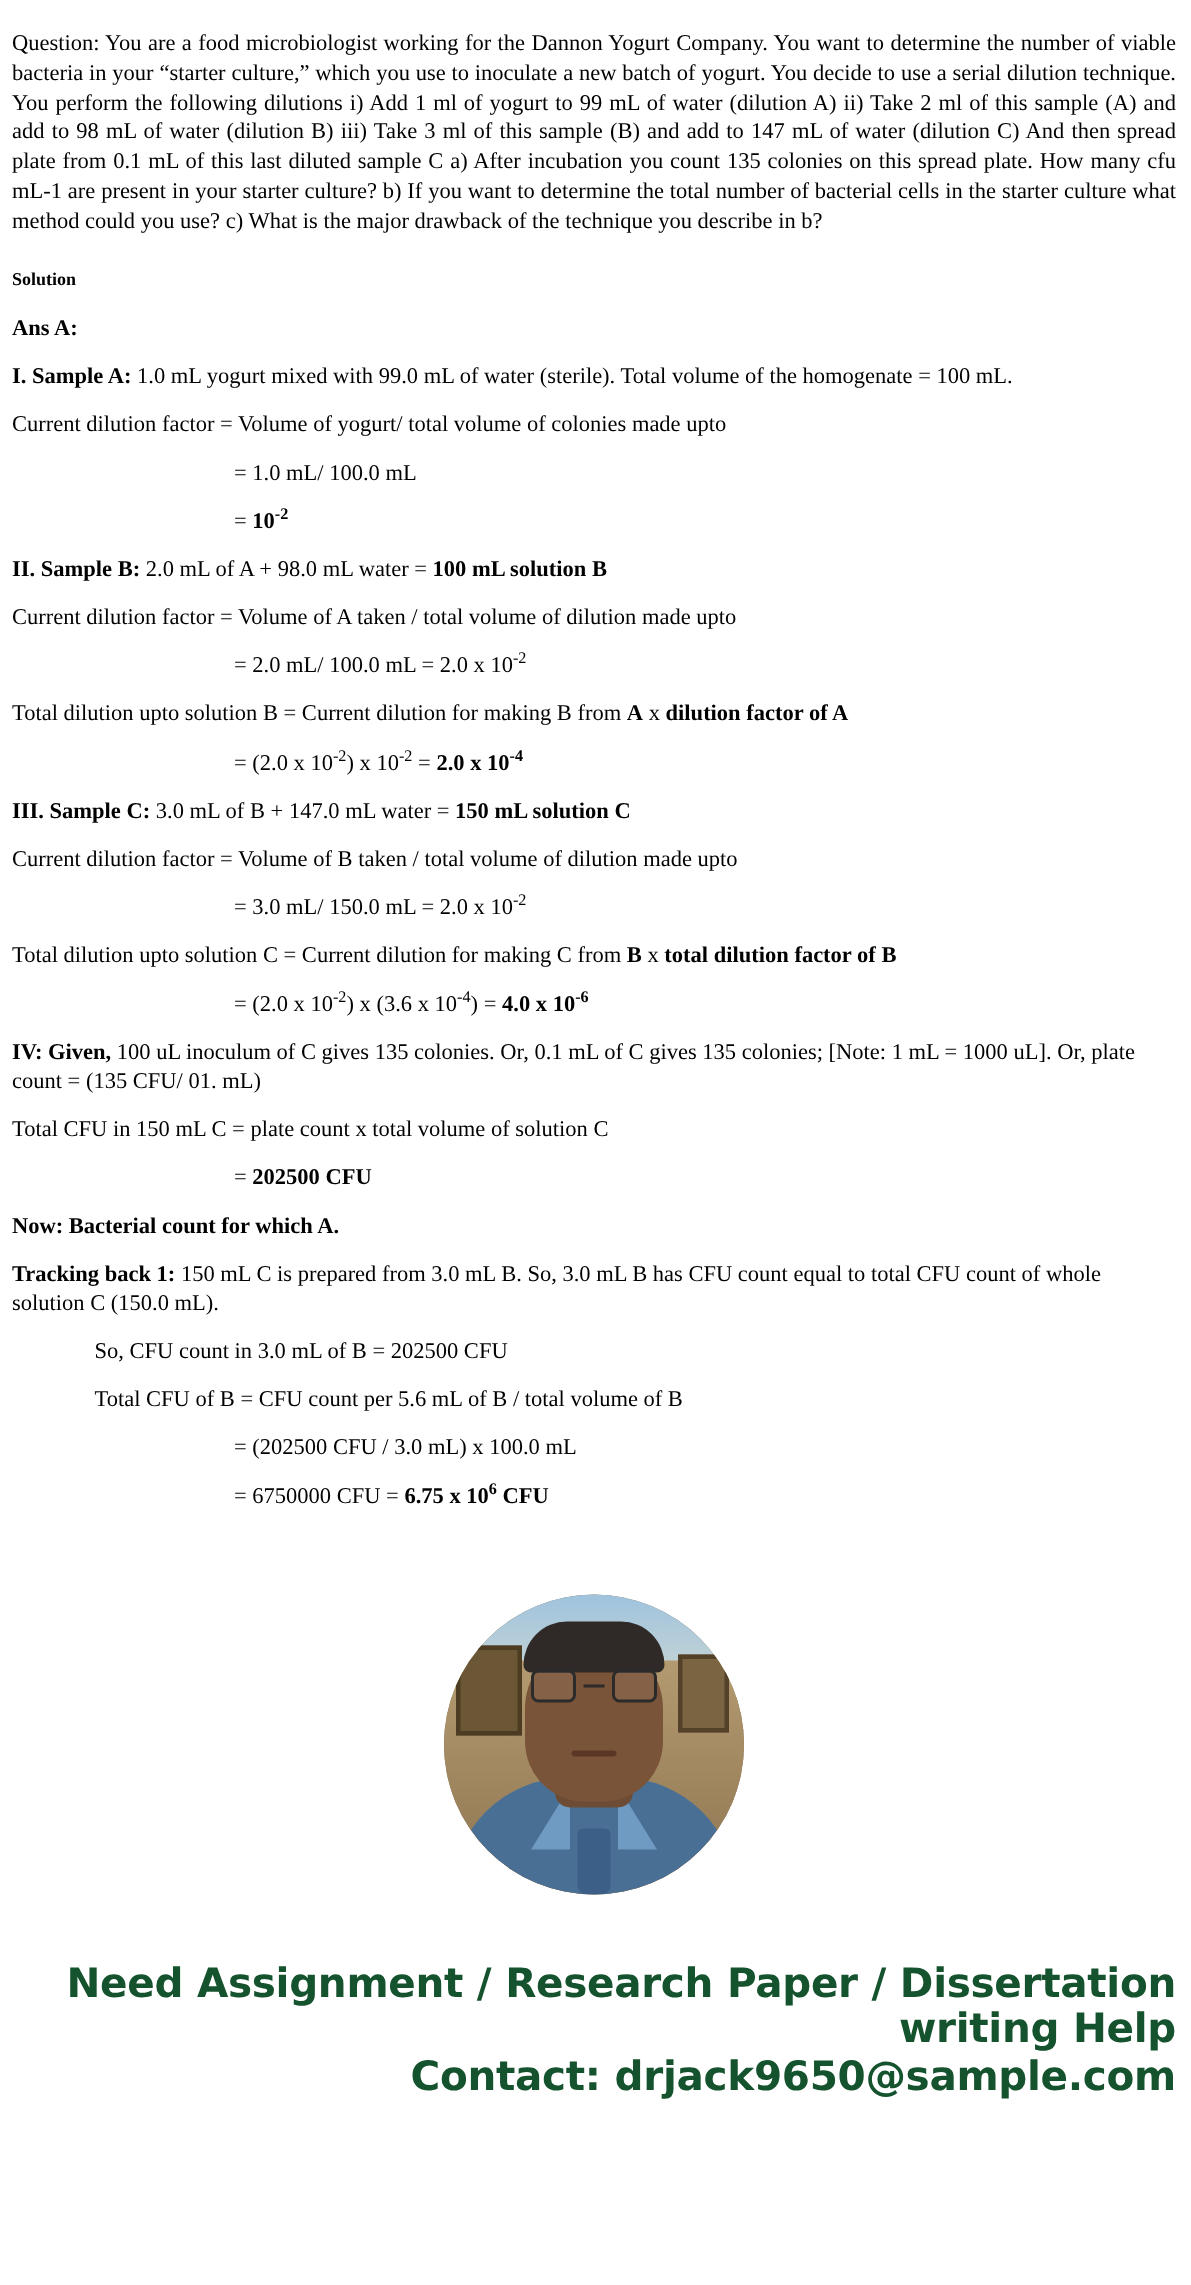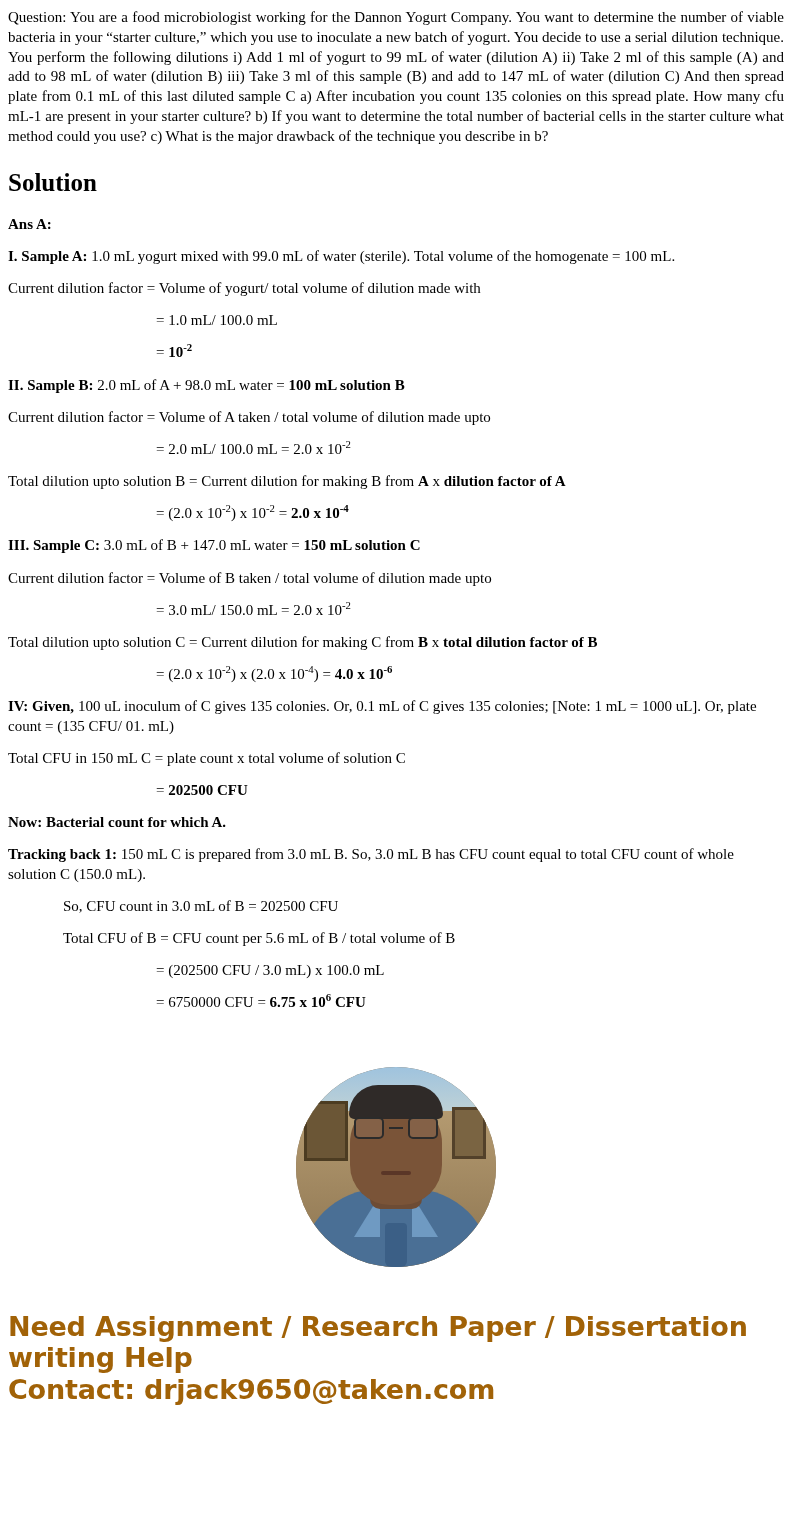--- a/index.html
+++ b/index.html
@@ -11,32 +11,32 @@
   body {
     width: 794px;
     min-height: 1523px;
     font-family: "Liberation Serif", "DejaVu Serif", serif;
     color: #000000;
     font-size: 15px;
     line-height: 1.28;
   }
   .page {
     width: 794px;
-    padding: 8px 10px 0 8px;
+    padding: 20px 10px 0 8px;
   }
   p {
     margin: 0 0 13px 0;
   }
   .question {
     text-align: justify;
     margin-bottom: 20px;
     line-height: 1.32;
   }
   h2.solution {
-    font-size: 25px;
+    font-size: 12px;
     font-weight: bold;
     margin: 0 0 16px 0;
     font-family: "Liberation Serif", "DejaVu Serif", serif;
   }
   .b { font-weight: bold; margin-top: 38px; }
   .indent-1 { margin-left: 148px; }
   .indent-2 { margin-left: 55px; }
   .indent-3 { margin-left: 148px; }
   sup { font-size: 0.72em; vertical-align: super; line-height: 0; }
   .avatar-wrap {
@@ -153,47 +153,47 @@
   .av-mouth {
     position: absolute;
     bottom: 92px; left: 50%;
     transform: translateX(-50%);
     width: 30px; height: 4px;
     background: #5a3627;
     border-radius: 3px;
   }
   .footer {
     margin-top: 45px;
-    text-align: left;
+    text-align: right;
     font-family: "DejaVu Sans", "Liberation Sans", sans-serif;
     font-weight: bold;
     font-size: 27px;
     line-height: 1.12;
-    color: #a16207;
+    color: #14532d;
     letter-spacing: -0.2px;
   }
   .footer .line2 { display: block; }
   .footer .contact { display: block; margin-top: 2px; }
 </style>
 </head>
 <body>
 
 <div class="page">
 
   <p class="question">Question: You are a food microbiologist working for the Dannon Yogurt Company. You want to determine the number of viable bacteria in your “starter culture,” which you use to inoculate a new batch of yogurt. You decide to use a serial dilution technique. You perform the following dilutions i) Add 1 ml of yogurt to 99 mL of water (dilution A) ii) Take 2 ml of this sample (A) and add to 98 mL of water (dilution B) iii) Take 3 ml of this sample (B) and add to 147 mL of water (dilution C) And then spread plate from 0.1 mL of this last diluted sample C a) After incubation you count 135 colonies on this spread plate. How many cfu mL-1 are present in your starter culture? b) If you want to determine the total number of bacterial cells in the starter culture what method could you use? c) What is the major drawback of the technique you describe in b?</p>
 
   <h2 class="solution">Solution</h2>
 
   <p><span class="b">Ans A:</span></p>
 
   <p>
     <span class="b">I. Sample A:</span>
     <span>1.0 mL yogurt mixed with 99.0 mL of water (sterile). Total volume of the homogenate = 100 mL.</span>
   </p>
-  <p>Current dilution factor = Volume of yogurt/ total volume of dilution made with</p>
+  <p>Current dilution factor = Volume of yogurt/ total volume of colonies made upto</p>
   <p class="indent-1">= 1.0 mL/ 100.0 mL</p>
   <p class="indent-1">
     <span>= </span><span class="b">10</span><sup class="b">-2</sup>
   </p>
 
   <p>
     <span class="b">II. Sample B:</span>
     <span>2.0 mL of A + 98.0 mL water = </span><span class="b">100 mL solution B</span>
   </p>
   <p>Current dilution factor = Volume of A taken / total volume of dilution made upto</p>
@@ -212,21 +212,21 @@
     <span>3.0 mL of B + 147.0 mL water = </span><span class="b">150 mL solution C</span>
   </p>
   <p>Current dilution factor = Volume of B taken / total volume of dilution made upto</p>
   <p class="indent-1">
     <span>= 3.0 mL/ 150.0 mL = 2.0 x 10</span><sup>-2</sup>
   </p>
   <p>
     <span>Total dilution upto solution C = Current dilution for making C from </span><span class="b">B</span><span> x </span><span class="b">total dilution factor of B</span>
   </p>
   <p class="indent-1">
-    <span>= (2.0 x 10</span><sup>-2</sup><span>) x (2.0 x 10</span><sup>-4</sup><span>) = </span><span class="b">4.0 x 10</span><sup class="b">-6</sup>
+    <span>= (2.0 x 10</span><sup>-2</sup><span>) x (3.6 x 10</span><sup>-4</sup><span>) = </span><span class="b">4.0 x 10</span><sup class="b">-6</sup>
   </p>
 
   <p>
     <span class="b">IV: Given,</span>
     <span>100 uL inoculum of C gives 135 colonies. Or, 0.1 mL of C gives 135 colonies; [Note: 1 mL = 1000 uL]. Or, plate count = (135 CFU/ 01. mL)</span>
   </p>
   <p>Total CFU in 150 mL C = plate count x total volume of solution C</p>
   <p class="indent-1">
     <span>= </span><span class="b">202500 CFU</span>
   </p>
@@ -260,16 +260,16 @@
       <div class="av-glass-l"></div>
       <div class="av-glass-r"></div>
       <div class="av-bridge"></div>
       <div class="av-mouth"></div>
     </div>
   </div>
 
   <div class="footer">
     <span>Need Assignment / Research Paper / Dissertation</span>
     <span class="line2">writing Help</span>
-    <span class="contact">Contact: drjack9650@taken.com</span>
+    <span class="contact">Contact: drjack9650@sample.com</span>
   </div>
 
 </div>
 
 </body></html>

